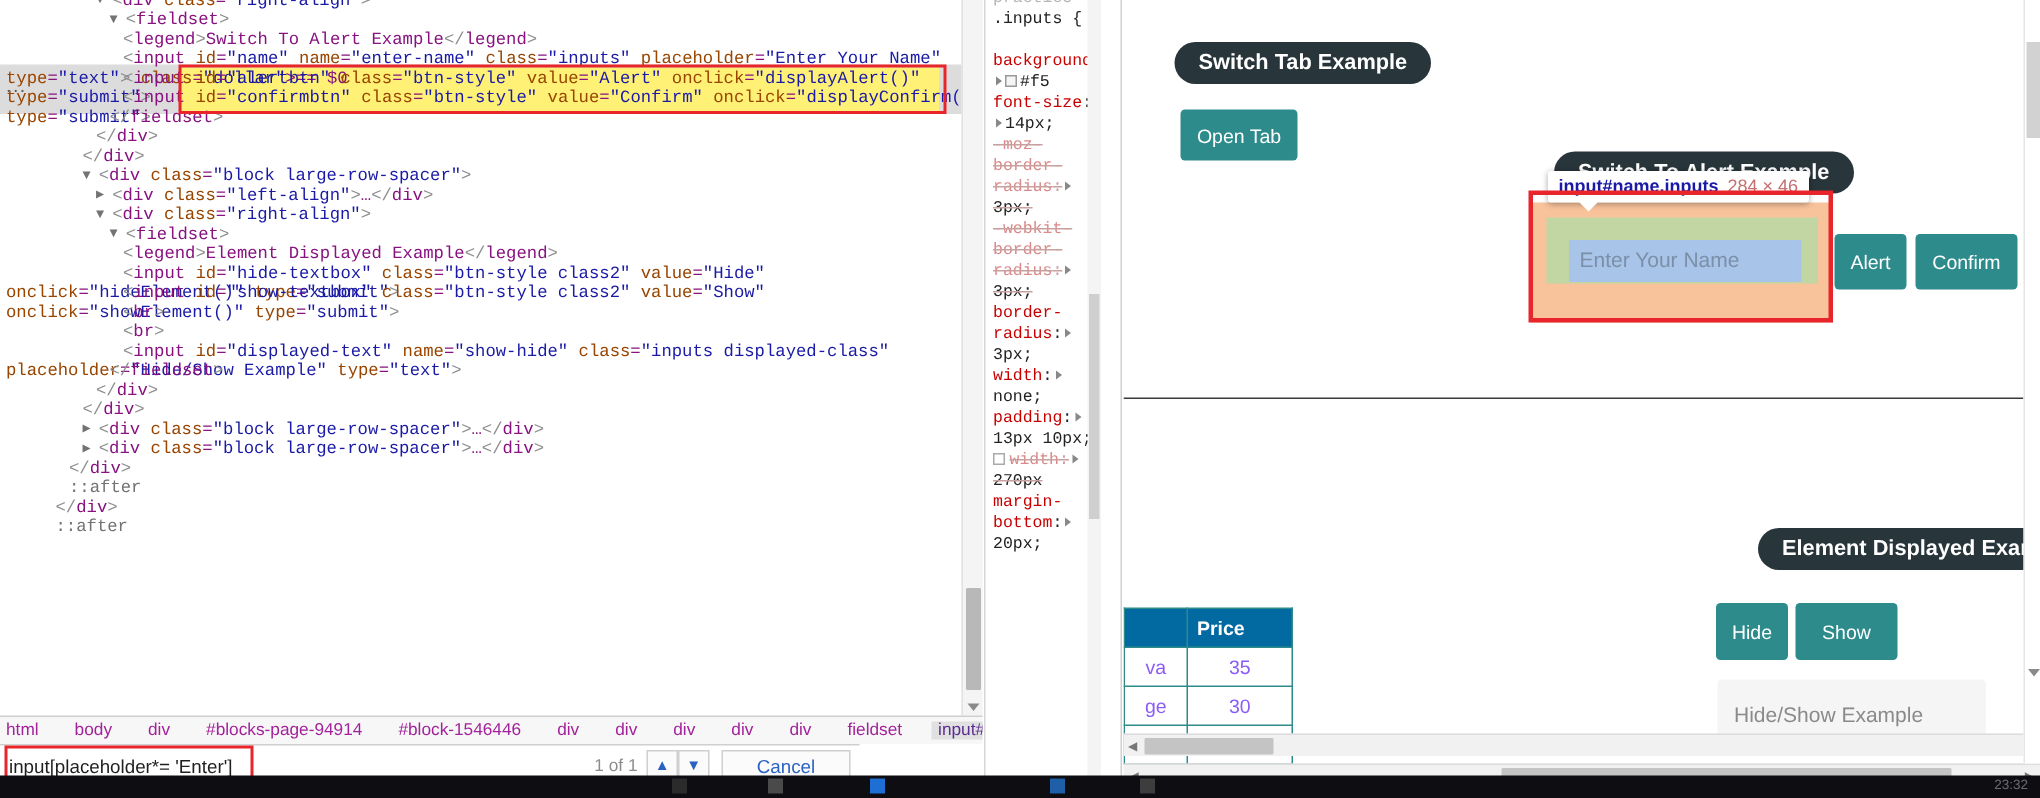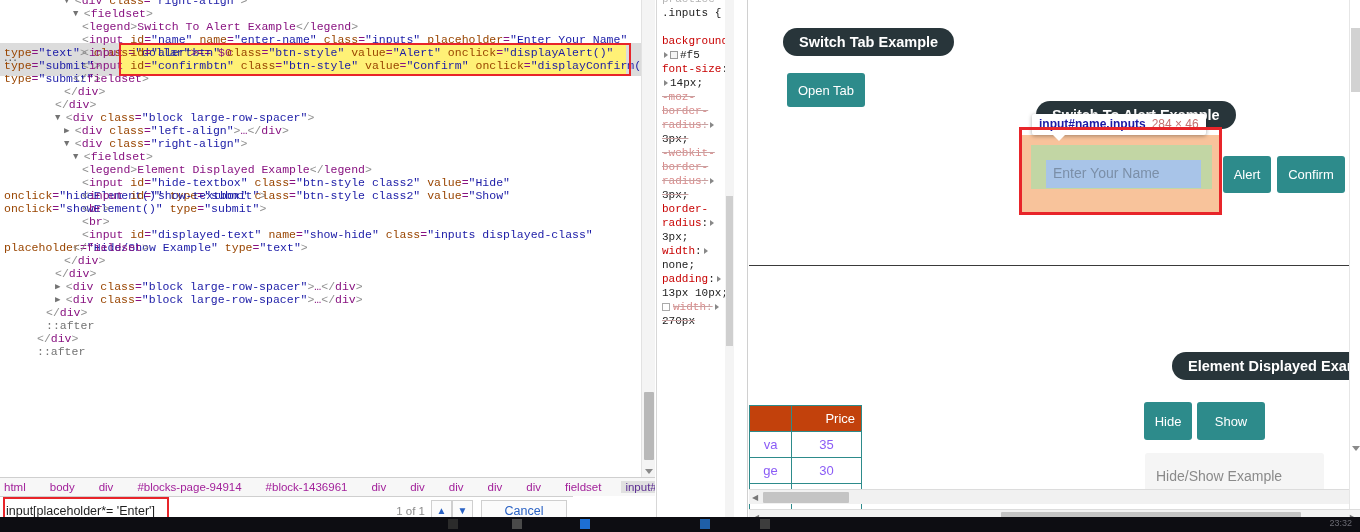--- a/index.html
+++ b/index.html
@@ -258,21 +258,21 @@
     position: absolute; left: 0px; top: 138px;
     width: 113px; height: 99px;
     border: 1px solid #2d8b8b;
     border-collapse: collapse;
     font-family: "Liberation Sans", sans-serif; font-size: 13px;
   }
   #price-table th, #price-table td {
     border: 1px solid #2d8b8b; padding: 3px 6px; height: 26px;
   }
   #price-table thead th {
-    background: #c2410c; color: #fff; font-weight: normal; text-align: right;
+    background: #0369a1; color: #fff; font-weight: bold; text-align: left;
   }
   #price-table tbody td { color: #8b5cf6; background: #fff; text-align: center; }
   #price-table .col-a { width: 42px; }
 
   
   .hscroll {
     position: absolute; height: 15px; background: #f1f1f1;
     border-top: 1px solid #dcdcdc; display: flex; align-items: center;
   }
   .hscroll .thumb { position: absolute; height: 11px; background: #c4c4c4; border-radius: 1px; }
@@ -321,21 +321,21 @@
     <div id="dom-scroll">
       <div class="thumb"></div>
       <div class="arrow-dn"></div>
     </div>
 
     <div id="breadcrumb">
         <span class="crumb">html</span>
         <span class="crumb">body</span>
         <span class="crumb">div</span>
         <span class="crumb">#blocks-page-94914</span>
-        <span class="crumb">#block-1436961</span>
+        <span class="crumb">#block-1546446</span>
         <span class="crumb">div</span>
         <span class="crumb">div</span>
         <span class="crumb">div</span>
         <span class="crumb">div</span>
         <span class="crumb">div</span>
         <span class="crumb">fieldset</span>
         <span class="crumb active">input#name.inputs</span>
       </div>
 
     <div id="findbar">
@@ -357,20 +357,21 @@
           <div class="cssrow "><span class="css-sel">.inputs {</span></div>
           <div class="cssrow ">&nbsp;</div>
           <div class="cssrow "><span class="cssprop">background</span>:<span class="tri"></span><span class="cssval"><span class="swatch"></span>#f5</span></div>
           <div class="cssrow "><span class="cssprop">font-size</span>:<span class="tri"></span><span class="cssval">14px;</span></div>
           <div class="cssrow strike"><span class="cssprop">-moz-border-radius</span>:<span class="tri"></span><span class="cssval">3px;</span></div>
           <div class="cssrow strike"><span class="cssprop">-webkit-border-radius</span>:<span class="tri"></span><span class="cssval">3px;</span></div>
           <div class="cssrow "><span class="cssprop">border-radius</span>:<span class="tri"></span><span class="cssval">3px;</span></div>
           <div class="cssrow "><span class="cssprop">width</span>:<span class="tri"></span><span class="cssval">none;</span></div>
           <div class="cssrow "><span class="cssprop">padding</span>:<span class="tri"></span><span class="cssval">13px 10px;</span></div>
           <div class="cssrow strike"><span class="cbox"></span><span class="cssprop">width</span>:<span class="tri"></span><span class="cssval">270px</span></div>
+          <div class="cssrow "><span class="cssprop">margin-bottom</span>:<span class="tri"></span><span class="cssval">20px;</span></div>
         </div>
       <div id="css-scroll">
         <div class="thumb"></div>
       </div>
     </div>
   </div>
 
   <div id="page">
 
     <div id="page-top">

